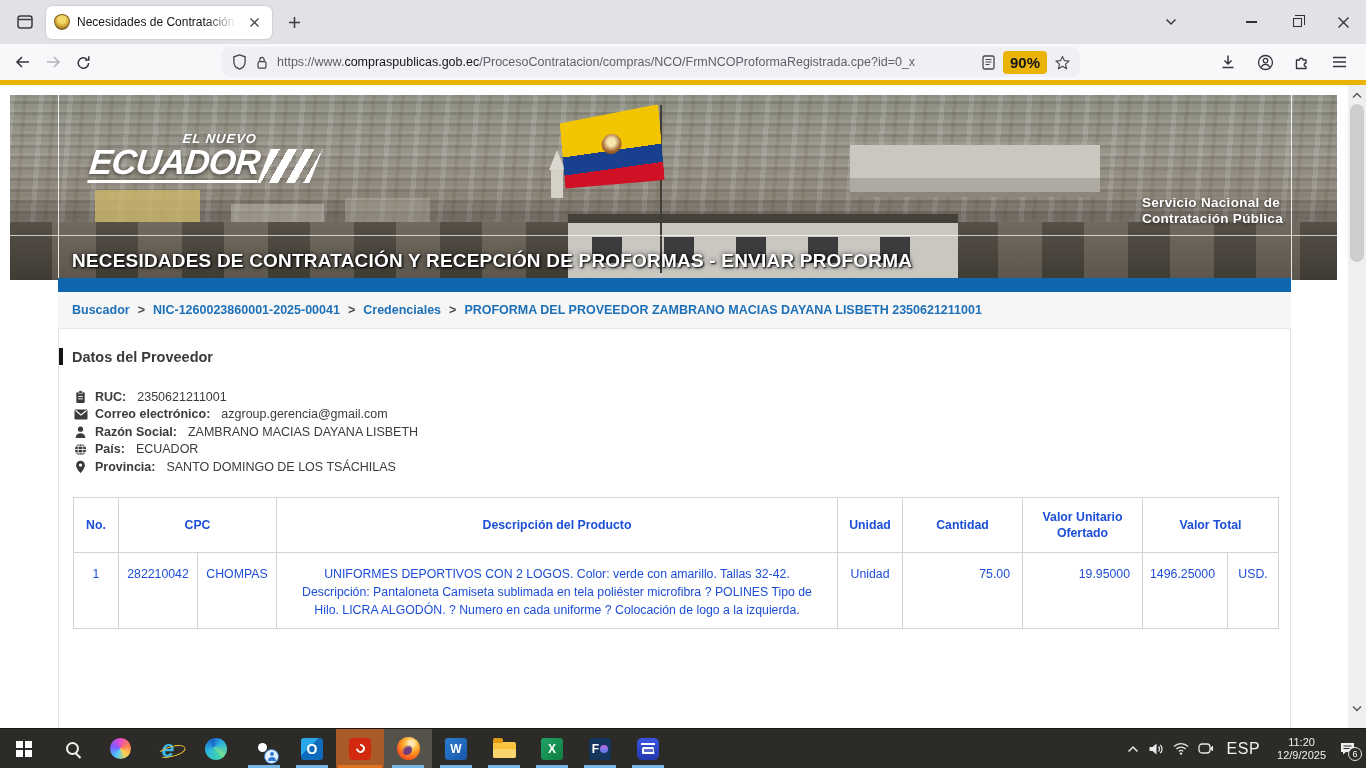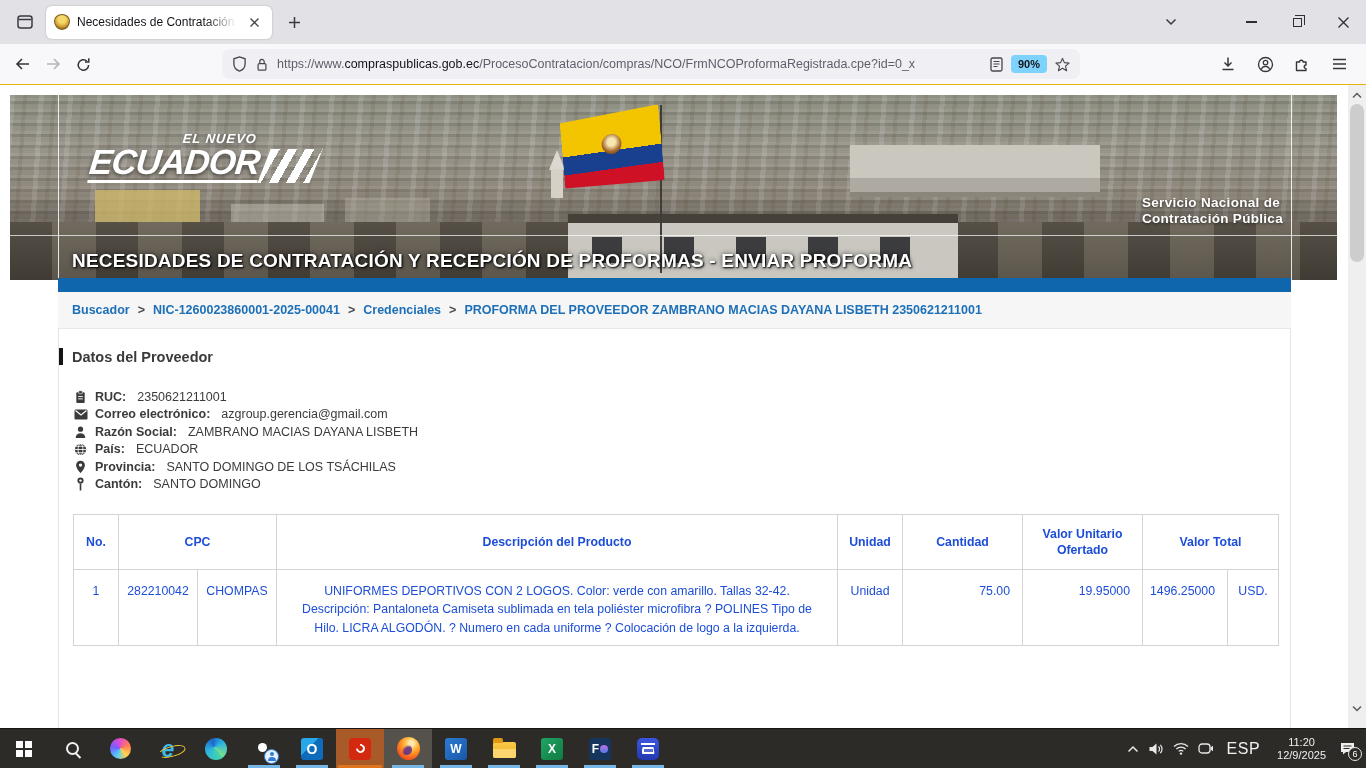--- a/index.html
+++ b/index.html
@@ -22,27 +22,27 @@
   .newtab { width:28px; height:28px; margin-left:8px; display:flex; align-items:center; justify-content:center; border-radius:4px; }
   .tabbar-right { margin-left:auto; display:flex; align-items:center; height:44px; }
   .alltabs { width:30px; height:30px; display:flex; align-items:center; justify-content:center; margin-right:42px; }
   .winbtn { width:46px; height:44px; display:flex; align-items:center; justify-content:center; }
   .min-glyph { width:11px; height:1.4px; background:#2e2e33; }
   .restore-glyph { width:9px; height:9px; border:1.2px solid #2e2e33; position:relative; background:#e2e1e6; }
   .restore-glyph::before { content:""; position:absolute; left:1.6px; top:-3.6px; width:9px; height:9px;
                            border:1.2px solid #2e2e33; border-left:none; border-bottom:none; }
 
   .toolbar { position:absolute; left:0; top:44px; width:1366px; height:41px; background:#f8f8fa;
-             border-bottom:1px solid #eab308; display:flex; align-items:center; padding:4px 8px; }
+             border-bottom:5px solid #eab308; display:flex; align-items:center; padding:4px 8px; }
   .navbtn { width:30px; height:30px; display:flex; align-items:center; justify-content:center; border-radius:4px; }
   .urlbar { margin-left:124px; width:858px; height:30px; background:#f0f0f4; border-radius:8px;
             display:flex; align-items:center; padding:0 10px; gap:8px; }
   .url-text { flex:1; font-size:12.5px; color:#5f5f6b; white-space:nowrap; overflow:hidden; }
   .url-text .dom { color:#15141a; }
-  .zoom-pill { background:#7dd3fc; border-radius:4px; padding:3px 7px; font-size:11px; color:#15141a; font-weight:bold; }
+  .zoom-pill { background:#eab308; border-radius:4px; padding:3px 7px; font-size:15px; color:#15141a; font-weight:bold; }
   .toolbar-right { margin-left:auto; display:flex; align-items:center; gap:7px; padding-right:4px; }
 
   
   .page { position:absolute; left:0; top:85px; width:1366px; height:643px; background:#fff; overflow:hidden; }
 
   .hero { position:absolute; left:10px; top:10px; width:1327px; height:185px; overflow:hidden;
     background:
       linear-gradient(to bottom, rgba(0,0,0,0) 52%, rgba(28,25,20,.30) 78%, rgba(18,16,13,.55) 100%),
       repeating-linear-gradient(94deg, rgba(255,255,255,.12) 0 5px, rgba(0,0,0,0) 5px 13px, rgba(96,76,52,.14) 13px 17px, rgba(0,0,0,0) 17px 29px),
       repeating-linear-gradient(0deg, rgba(0,0,0,.10) 0 3px, rgba(255,255,255,.07) 3px 6px, rgba(0,0,0,0) 6px 11px),
@@ -379,31 +379,20 @@
       <div class="frow">
         <span class="ficon">
             <svg width="11" height="14" viewBox="0 0 12 15">
               <path d="M6 0.8 C3.2 0.8 1.2 3 1.2 5.6 C1.2 9.2 6 14.2 6 14.2 S10.8 9.2 10.8 5.6 C10.8 3 8.8 0.8 6 0.8 Z" fill="#3b3b3b"></path>
               <circle cx="6" cy="5.4" r="1.8" fill="#fff"></circle>
             </svg>
           </span>
         <span class="flabel">Provincia:</span>
         <span class="fvalue">SANTO DOMINGO DE LOS TSÁCHILAS</span>
       </div>
-      <div class="frow">
-        <span class="ficon">
-            <svg width="9" height="14" viewBox="0 0 9 14">
-              <circle cx="4.5" cy="3.6" r="3.1" fill="#3b3b3b"></circle>
-              <circle cx="4.5" cy="3.6" r="1.2" fill="#fff"></circle>
-              <path d="M4.5 6.8 V13.5" stroke="#3b3b3b" stroke-width="1.6"></path>
-            </svg>
-          </span>
-        <span class="flabel">Cantón:</span>
-        <span class="fvalue">SANTO DOMINGO</span>
-      </div>
     </div>
 
 
     <table class="dtable">
       <colgroup>
         <col style="width:45px">
           <col style="width:79px">
           <col style="width:79px">
           <col style="width:561px">
         <col style="width:65px">

